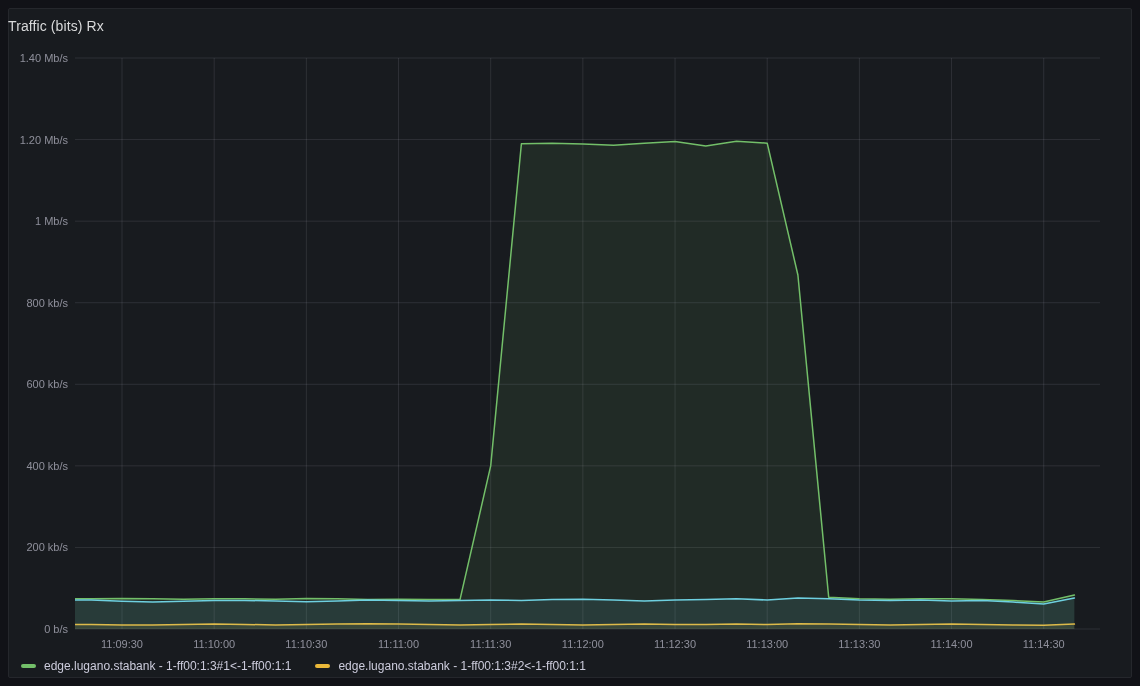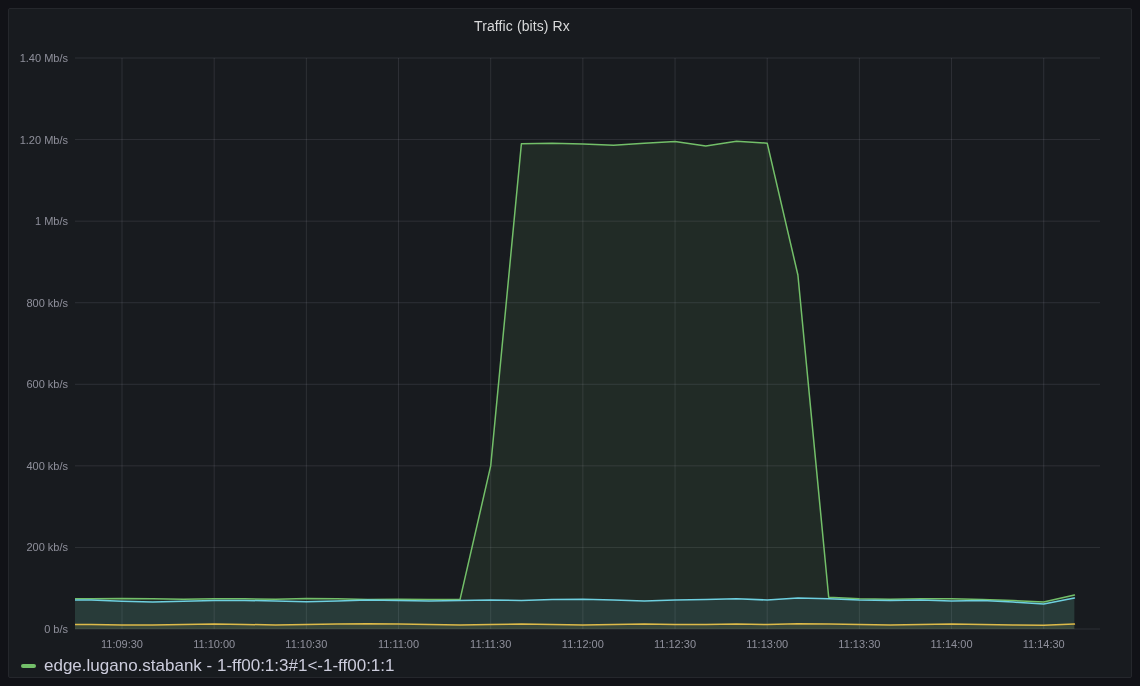--- a/index.html
+++ b/index.html
@@ -1,30 +1,30 @@
 <!DOCTYPE html>
 <html><head>
 <meta charset="utf-8">
 <style>
   * { margin:0; padding:0; box-sizing:border-box; }
   html,body { width:1140px; height:686px; background:#111217; overflow:hidden;
               font-family:"Liberation Sans", sans-serif; }
   .panel { position:absolute; left:8px; top:8px; width:1124px; height:670px;
            background:#181b1f; border:1px solid #25272c; border-radius:2px; }
   .panel-header { position:absolute; left:8px; top:8px; width:1028px; height:36px;
-                  display:flex; align-items:center; justify-content:center; }
+                  display:flex; align-items:center; justify-content:flex-start; }
   .panel-title { font-size:14px; font-weight:500; color:#d8d9da; letter-spacing:.1px; cursor:pointer; }
   #chart { position:absolute; left:0; top:0; width:1140px; height:686px; }
   #chart text { font-family:"Liberation Sans", sans-serif; font-size:11px;
                 fill:rgba(204,204,220,0.65); }
   .legend { position:absolute; left:21px; bottom:11px; display:flex; align-items:center;
             gap:24px; }
   .legend-item { display:flex; align-items:center; gap:8px; cursor:pointer; }
   .legend-item .swatch { display:inline-block; width:15px; height:4px; border-radius:2px; }
-  .legend-item .lbl { font-size:17px; color:#ccccdc; line-height:18px; }
+  .legend-item .lbl { font-size:12px; color:#ccccdc; line-height:18px; }
 </style>
 </head>
 <body>
 
 <div class="panel"></div>
 
 <div class="panel-header">
   <h2 class="panel-title">Traffic (bits) Rx</h2>
 </div>
 
@@ -78,13 +78,17 @@
     <polyline points="60.6,624.5 91.3,624.5 122.0,624.9 152.7,624.9 183.4,624.5 214.2,624.1 244.9,624.5 275.6,624.9 306.3,624.5 337.1,624.1 367.8,623.7 398.5,624.1 429.2,624.5 460.0,624.9 490.7,624.5 521.4,624.1 552.1,624.5 582.9,624.9 613.6,624.5 644.3,624.1 675.0,624.5 705.8,624.5 736.5,624.1 767.2,624.5 797.9,623.7 828.7,624.1 859.4,624.5 890.1,624.9 920.8,624.5 951.5,624.1 982.3,624.5 1013.0,624.9 1043.7,625.3 1074.4,624.1" fill="none" stroke="#EAB839" stroke-width="1.5" stroke-linejoin="round" stroke-linecap="round" clip-path="url(#plotclip)"></polyline>
     <path d="M60.6,600.0 L91.3,600.0 L122.0,601.3 L152.7,602.1 L183.4,601.3 L214.2,600.5 L244.9,600.5 L275.6,600.9 L306.3,601.7 L337.1,600.9 L367.8,600.0 L398.5,600.5 L429.2,600.9 L460.0,600.5 L490.7,600.0 L521.4,600.5 L552.1,599.6 L582.9,599.2 L613.6,600.0 L644.3,600.9 L675.0,600.0 L705.8,599.6 L736.5,598.8 L767.2,600.0 L797.9,598.0 L828.7,598.8 L859.4,600.0 L890.1,600.5 L920.8,600.0 L951.5,600.9 L982.3,600.5 L1013.0,602.1 L1043.7,604.1 L1074.4,598.0 L1074.4,629 L60.6,629 Z" fill="#6ED0E0" fill-opacity="0.1" clip-path="url(#plotclip)"></path>
     <polyline points="60.6,600.0 91.3,600.0 122.0,601.3 152.7,602.1 183.4,601.3 214.2,600.5 244.9,600.5 275.6,600.9 306.3,601.7 337.1,600.9 367.8,600.0 398.5,600.5 429.2,600.9 460.0,600.5 490.7,600.0 521.4,600.5 552.1,599.6 582.9,599.2 613.6,600.0 644.3,600.9 675.0,600.0 705.8,599.6 736.5,598.8 767.2,600.0 797.9,598.0 828.7,598.8 859.4,600.0 890.1,600.5 920.8,600.0 951.5,600.9 982.3,600.5 1013.0,602.1 1043.7,604.1 1074.4,598.0" fill="none" stroke="#6ED0E0" stroke-width="1.5" stroke-linejoin="round" stroke-linecap="round" clip-path="url(#plotclip)"></polyline>
   </svg>
 
 <div class="legend">
   <div class="legend-item">
     <span class="swatch" style="background: rgb(115, 191, 105);"></span>
     <span class="lbl">edge.lugano.stabank - 1-ff00:1:3#1&lt;-1-ff00:1:1</span>
   </div>
+  <div class="legend-item">
+    <span class="swatch" style="background: rgb(234, 184, 57);"></span>
+    <span class="lbl">edge.lugano.stabank - 1-ff00:1:3#2&lt;-1-ff00:1:1</span>
+  </div>
 </div>
 
 </body></html>

